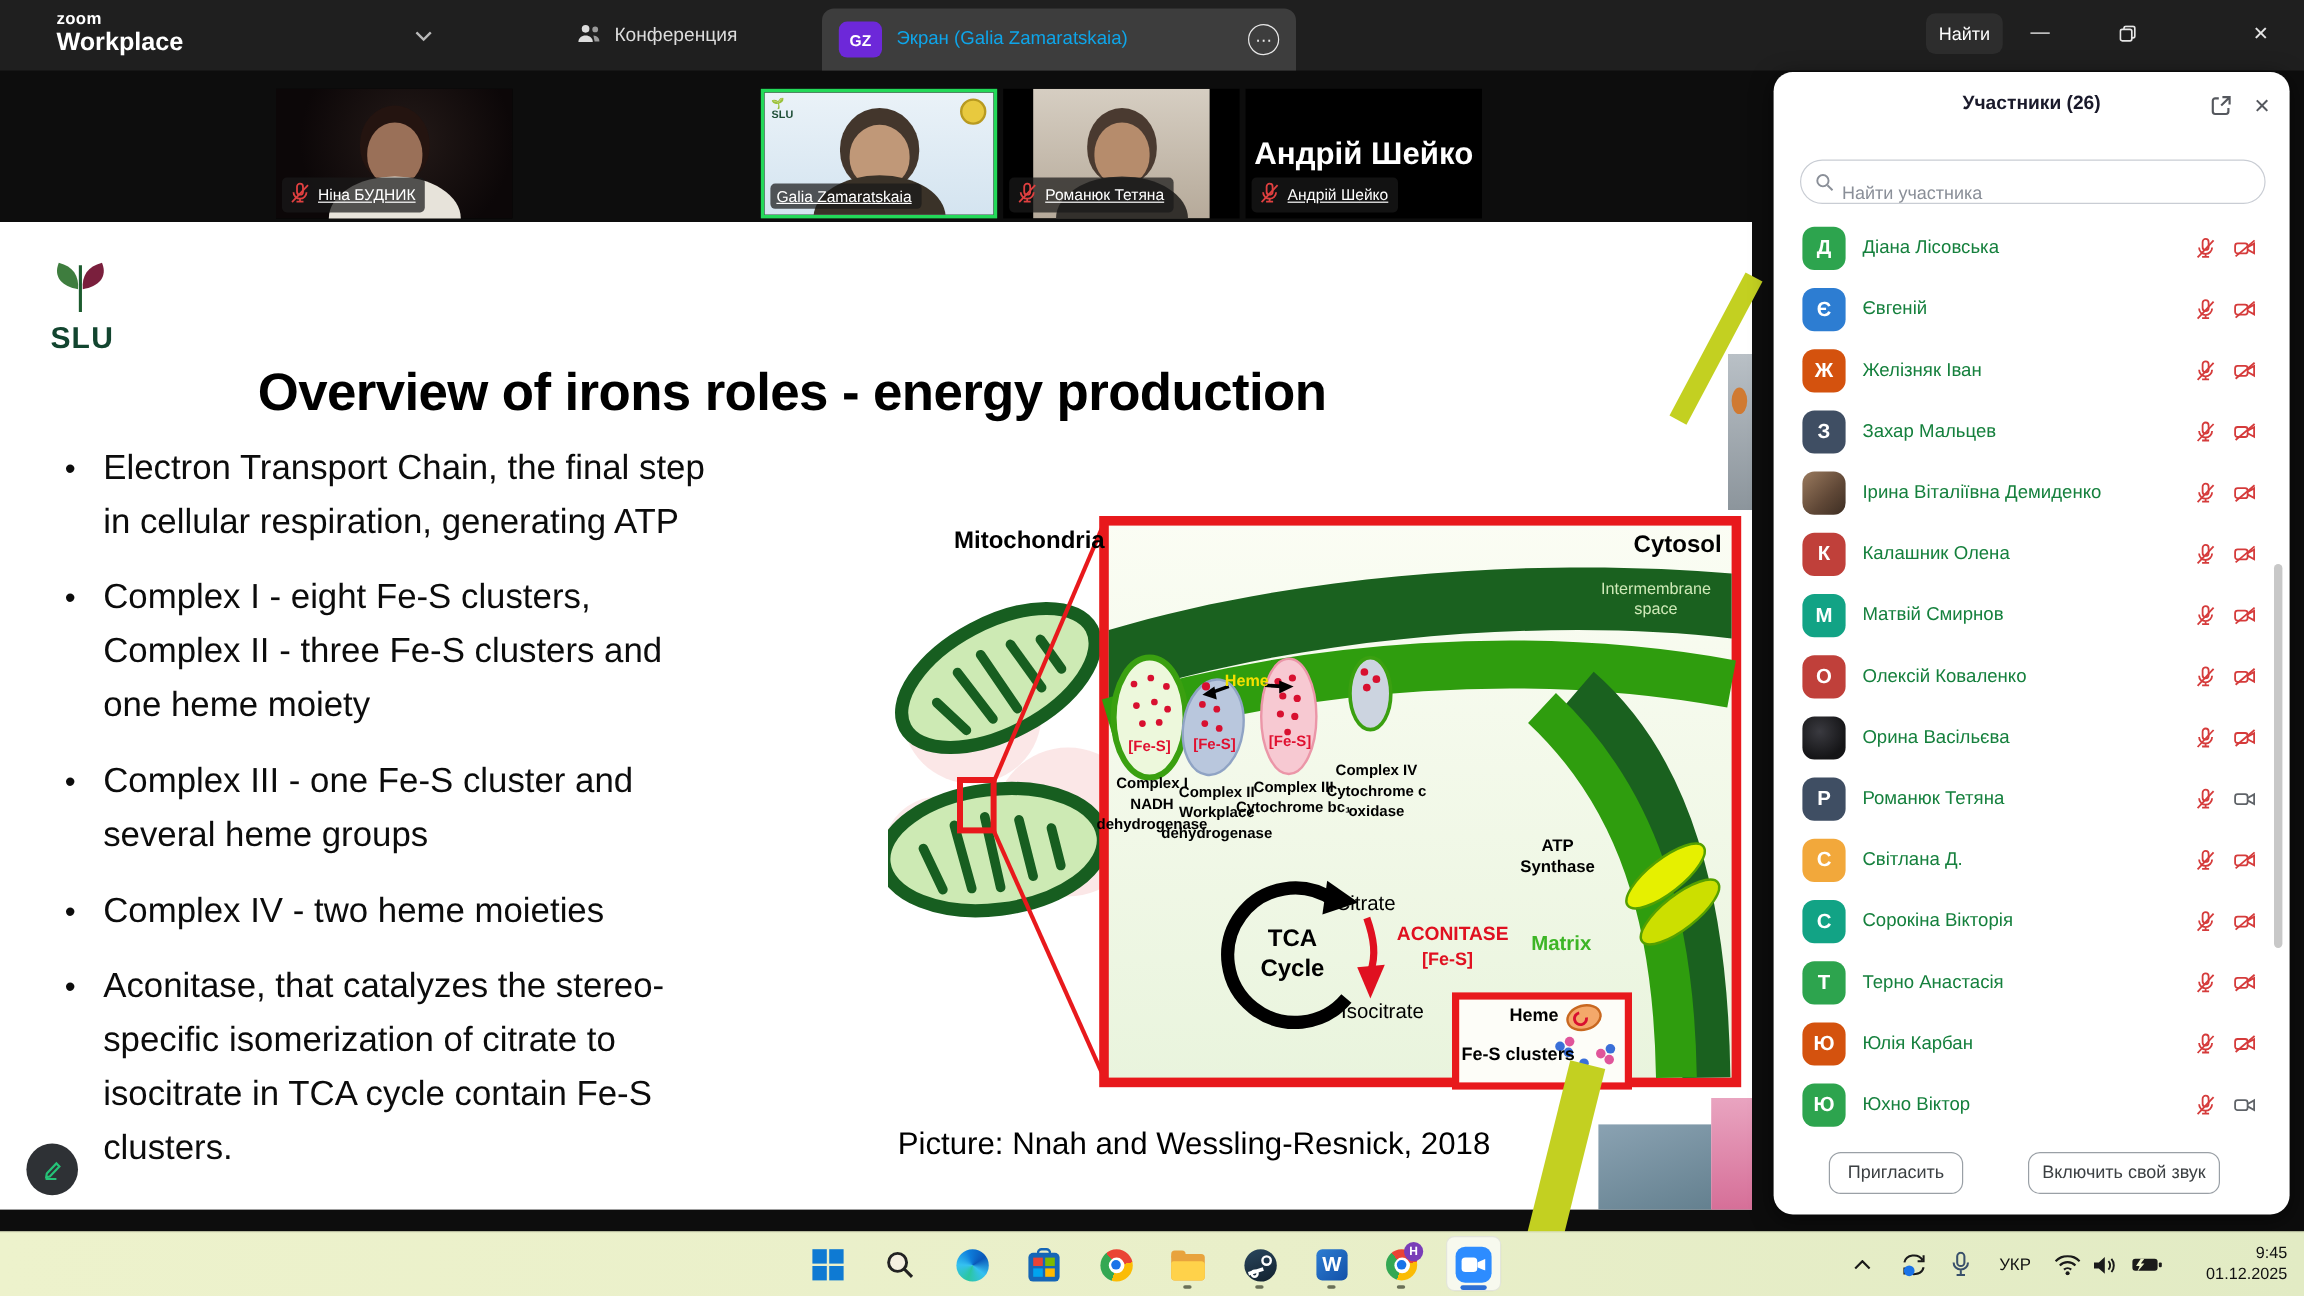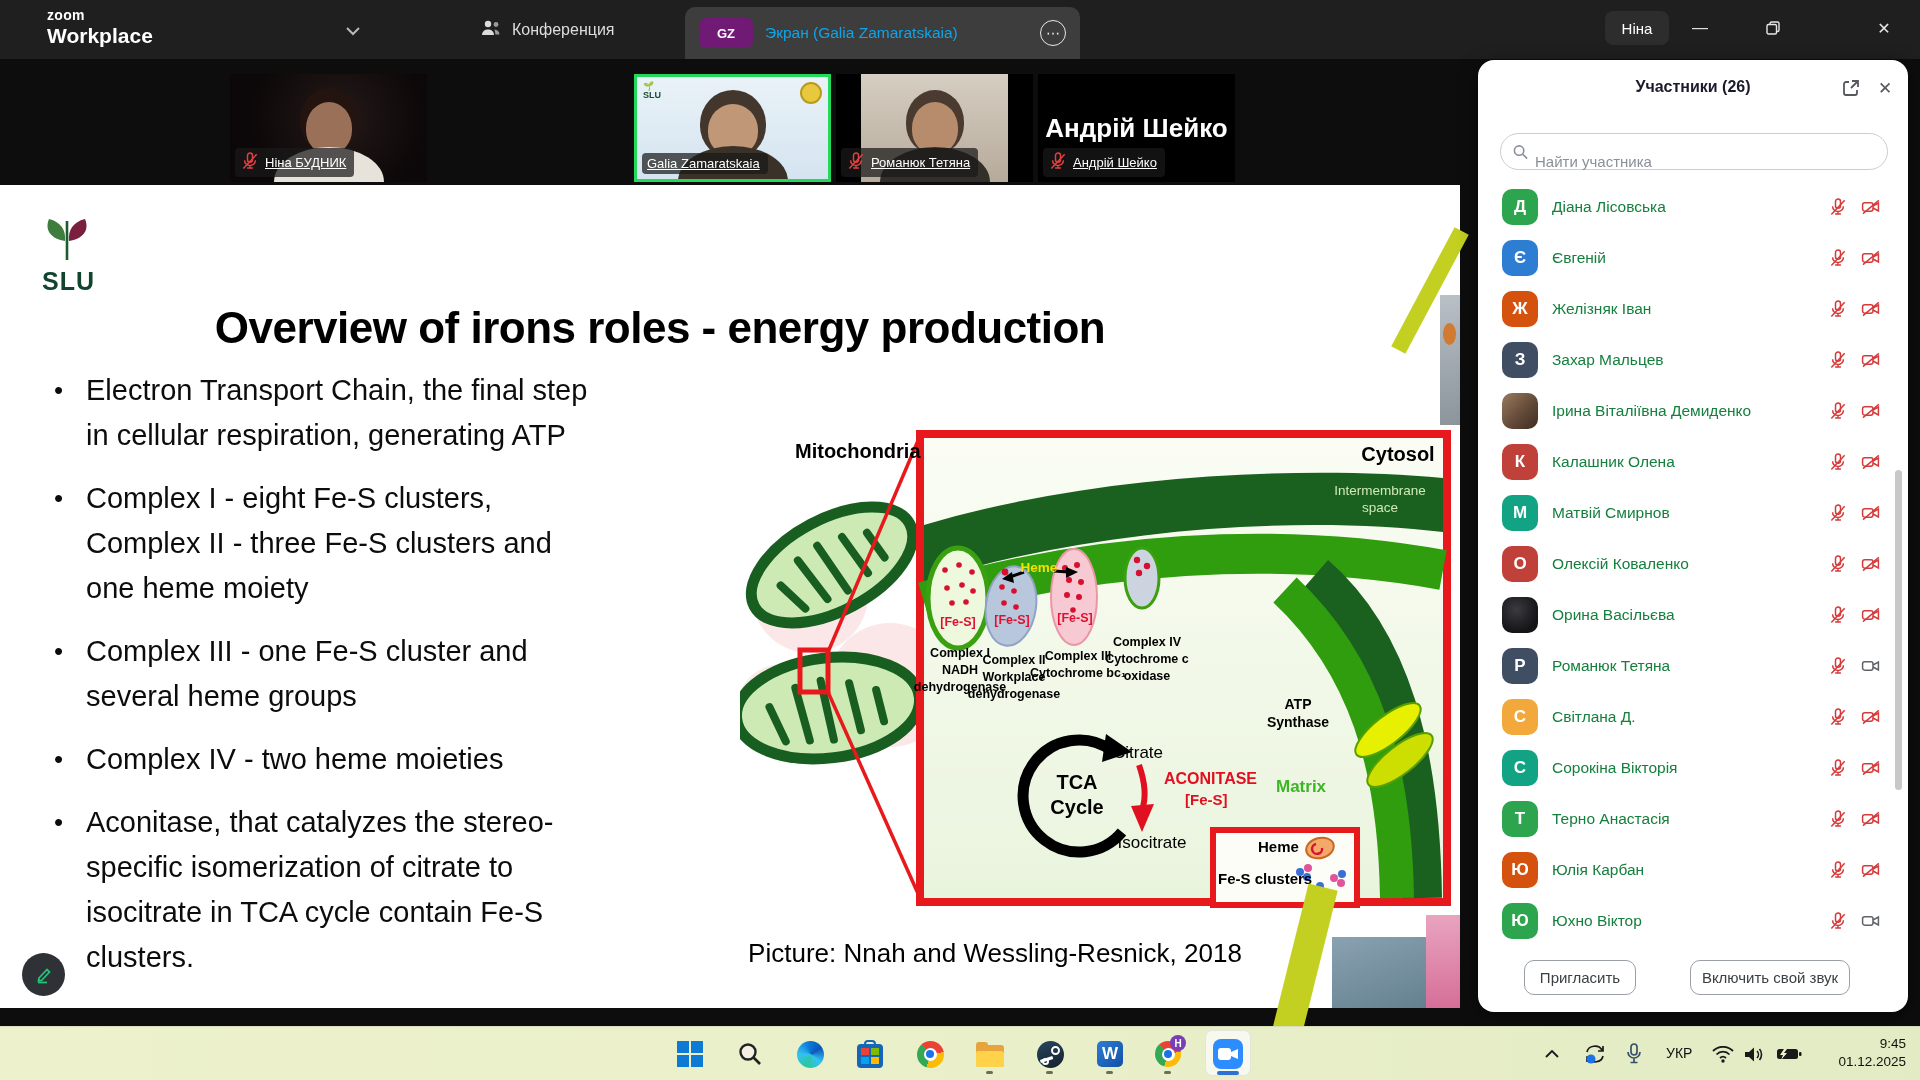--- a/index.html
+++ b/index.html
@@ -7,21 +7,21 @@
   .screen { position:relative; width:1920px; height:1080px; background:#0d0d0d; overflow:hidden; }
 
   
   .titlebar { position:absolute; left:0; top:0; width:1920px; height:59px; background:#1f1f1f; }
   .logo { position:absolute; left:47px; top:8px; color:#fff; line-height:1; }
   .logo .small { font-size:14px; font-weight:bold; letter-spacing:.3px; }
   .logo .big { font-size:21px; font-weight:bold; margin-top:3px; }
   .logo-chevron { position:absolute; left:346px; top:22px; color:#b8b8b8; }
   .tab-conf { position:absolute; left:480px; top:12px; display:flex; align-items:center; gap:10px; color:#dcdcdc; font-size:16px; height:36px; }
   .tab-active { position:absolute; left:685px; top:7px; width:395px; height:52px; background:#3d3d3d; border-radius:10px 10px 0 0; display:flex; align-items:center; padding:0 14px; gap:12px; }
-  .gz-badge { width:54px; height:30px; border-radius:7px; background:#701a75; color:#fff; font-size:13px; font-weight:bold; display:flex; align-items:center; justify-content:center; }
+  .gz-badge { width:36px; height:30px; border-radius:7px; background:#6d28d9; color:#fff; font-size:13px; font-weight:bold; display:flex; align-items:center; justify-content:center; }
   .tab-active .t-label { color:#0ea5e9; font-size:15.5px; flex:1; }
   .ellipsis-circle { width:26px; height:26px; border:1.6px solid #e8e8e8; border-radius:50%; color:#e8e8e8; font-size:14px; display:flex; align-items:center; justify-content:center; line-height:1; }
   .login-btn { position:absolute; left:1605px; top:11px; width:64px; height:34px; background:#2d2d2d; border:none; border-radius:8px; color:#fff; font-size:15px; }
   .win-btn { position:absolute; top:10px; width:40px; height:36px; display:flex; align-items:center; justify-content:center; color:#e6e6e6; font-size:16px; }
   .wb-min { left:1680px; } .wb-max { left:1753px; } .wb-close { left:1864px; }
 
   
   .strip { position:absolute; left:0; top:59px; width:1920px; height:126px; background:#0d0d0d; }
   .tile { position:absolute; top:15px; width:197px; height:108px; background:#000; overflow:hidden; }
   .tile.active { border:3px solid #23d959; }
@@ -125,21 +125,21 @@
             <path d="M14.5 10.6c2.8.2 5 1.9 5 4.9h-4" fill="#9a9a9a"></path>
           </svg>
       </span>
       <span>Конференция</span>
     </div>
     <div class="tab-active">
       <div class="gz-badge">GZ</div>
       <div class="t-label">Экран (Galia Zamaratskaia)</div>
       <div class="ellipsis-circle">⋯</div>
     </div>
-    <button class="login-btn">Ніна</button>
+    <button class="login-btn">Найти</button>
     <div class="win-btn wb-min">—</div>
     <div class="win-btn wb-max">
       <svg width="14" height="14" viewBox="0 0 14 14">
           <rect x="1" y="3.5" width="9.5" height="9.5" rx="1.5" fill="none" stroke="#e6e6e6" stroke-width="1.4"></rect>
           <path d="M4 3.5 V2.5 a1.5 1.5 0 0 1 1.5-1.5 H11.5 A1.5 1.5 0 0 1 13 2.5 V9 a1.5 1.5 0 0 1-1.5 1.5 H10.5" fill="none" stroke="#e6e6e6" stroke-width="1.4"></path>
         </svg>
     </div>
     <div class="win-btn wb-close">✕</div>
   </div>
 

